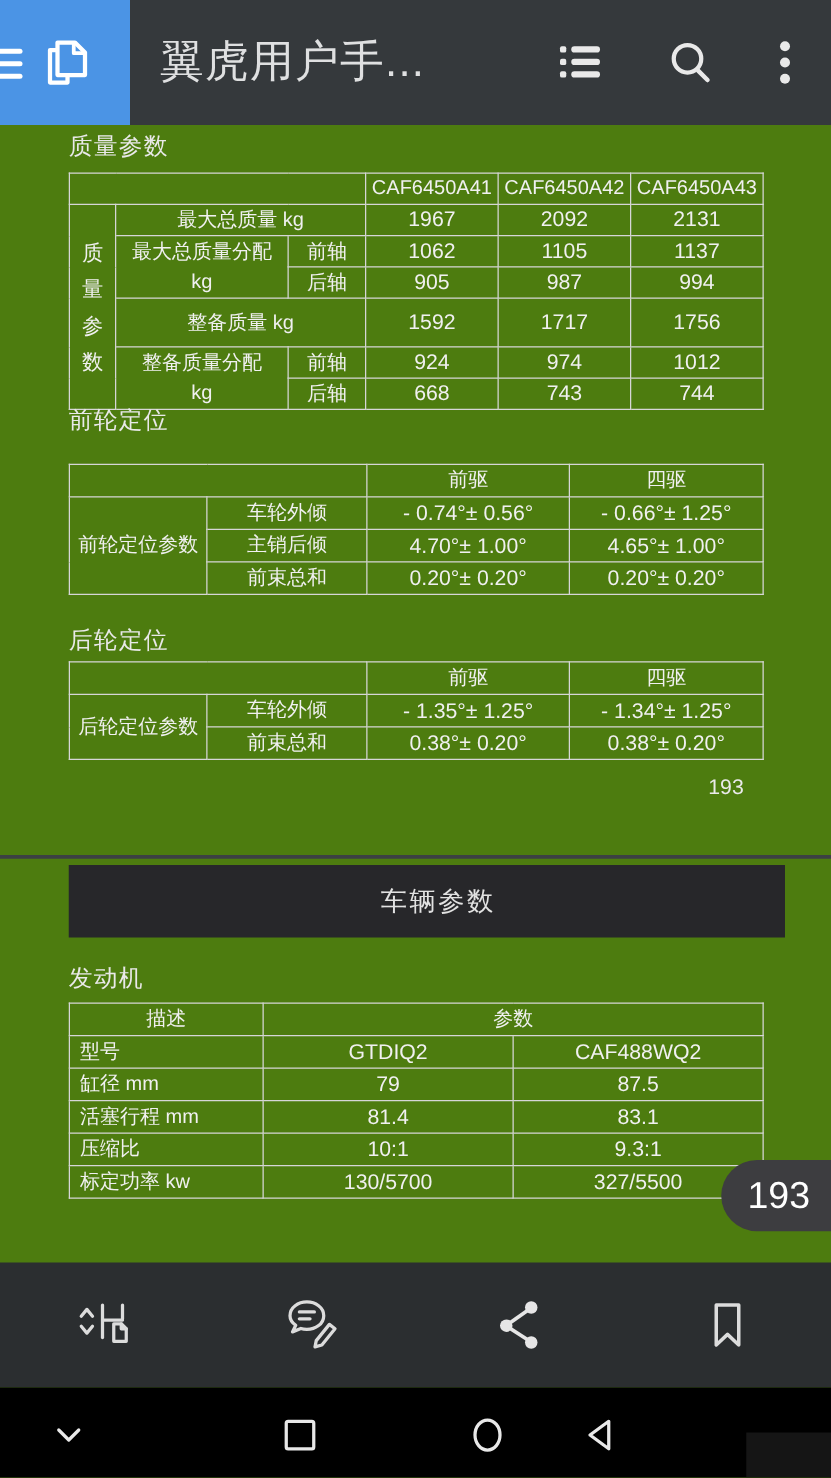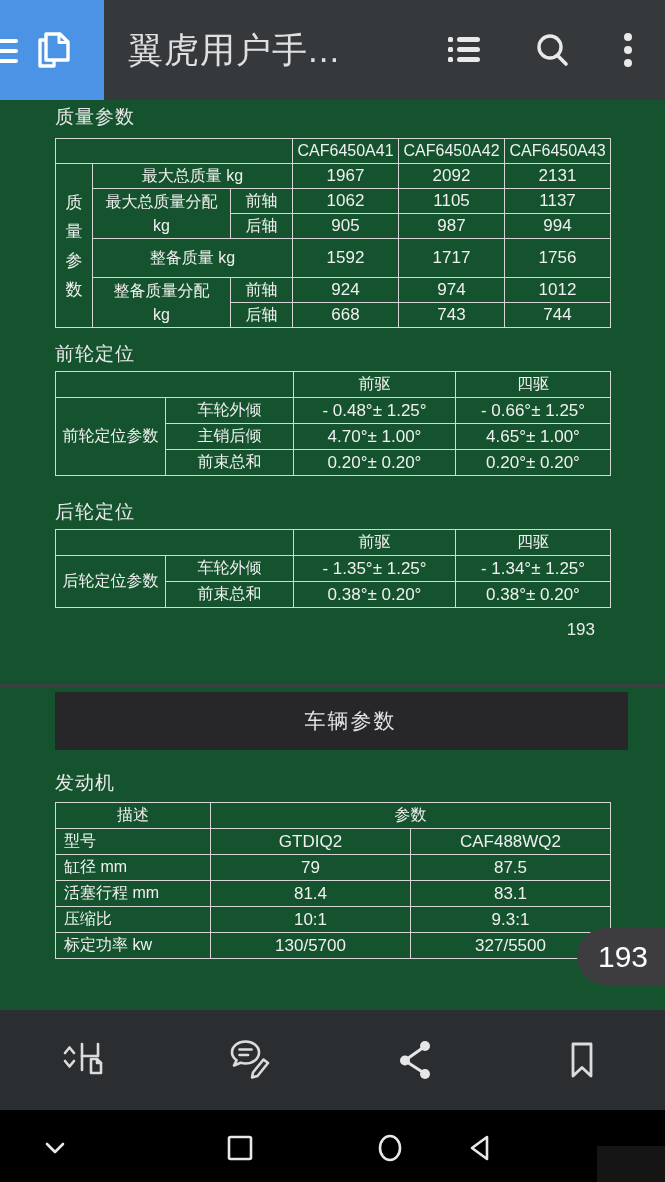--- a/index.html
+++ b/index.html
@@ -1,16 +1,16 @@
 <!DOCTYPE html>
 <html><head>
 <meta charset="utf-8">
 <style>
   html,body{margin:0;padding:0;background:#111;}
-  .screen{position:relative;width:665px;height:1182px;background:#14532d;overflow:hidden;
+  .screen{position:relative;width:665px;height:1182px;background:#4d7c0f;overflow:hidden;
           font-family:"Liberation Sans","DejaVu Sans",sans-serif;color:#e8e8e8;}
 
   
   .appbar{position:absolute;top:0;left:0;width:665px;height:100px;background:#35393c;z-index:30;}
   .drawer-tab{position:absolute;top:0;left:0;width:104px;height:100px;background:#4b94e5;overflow:hidden;}
   .menu-ico{position:absolute;left:-12px;top:33px;width:30px;}
   .menu-ico span{display:block;height:4px;border-radius:2px;background:#fff;margin:6px 0;}
   .pages-ico{position:absolute;left:30px;top:26px;}
   .appbar-title{position:absolute;left:128px;top:0;height:100px;line-height:100px;
                 font-size:35px;color:#dfe0e1;letter-spacing:1px;white-space:nowrap;}
@@ -151,39 +151,39 @@
     </tr>
     <tr style="height:25px">
       <td>后轴</td>
       <td class="num">668</td>
       <td class="num">743</td>
       <td class="num">744</td>
     </tr>
   </tbody>
     </table>
 
-  <div class="doc-heading" style="top:341px;text-align:right;">前轮定位</div>
+  <div class="doc-heading" style="top:323px;text-align:right;">前轮定位</div>
 
   <table class="doc-table" style="top:371px;">
     <colgroup>
         <col style="width:110px">
         <col style="width:128px">
         <col style="width:162px">
         <col style="width:155px">
       </colgroup>
     <tbody>
         <tr style="height:26px">
       <td colspan="2"></td>
       <td>前驱</td>
       <td>四驱</td>
     </tr>
     <tr style="height:26px">
       <td rowspan="3">前轮定位参数</td>
       <td>车轮外倾</td>
-      <td class="num">- 0.48°± 1.25°</td>
+      <td class="num">- 0.74°± 0.56°</td>
       <td class="num">- 0.66°± 1.25°</td>
     </tr>
     <tr style="height:26px">
       <td>主销后倾</td>
       <td class="num">4.70°± 1.00°</td>
       <td class="num">4.65°± 1.00°</td>
     </tr>
     <tr style="height:26px">
       <td>前束总和</td>
       <td class="num">0.20°± 0.20°</td>

